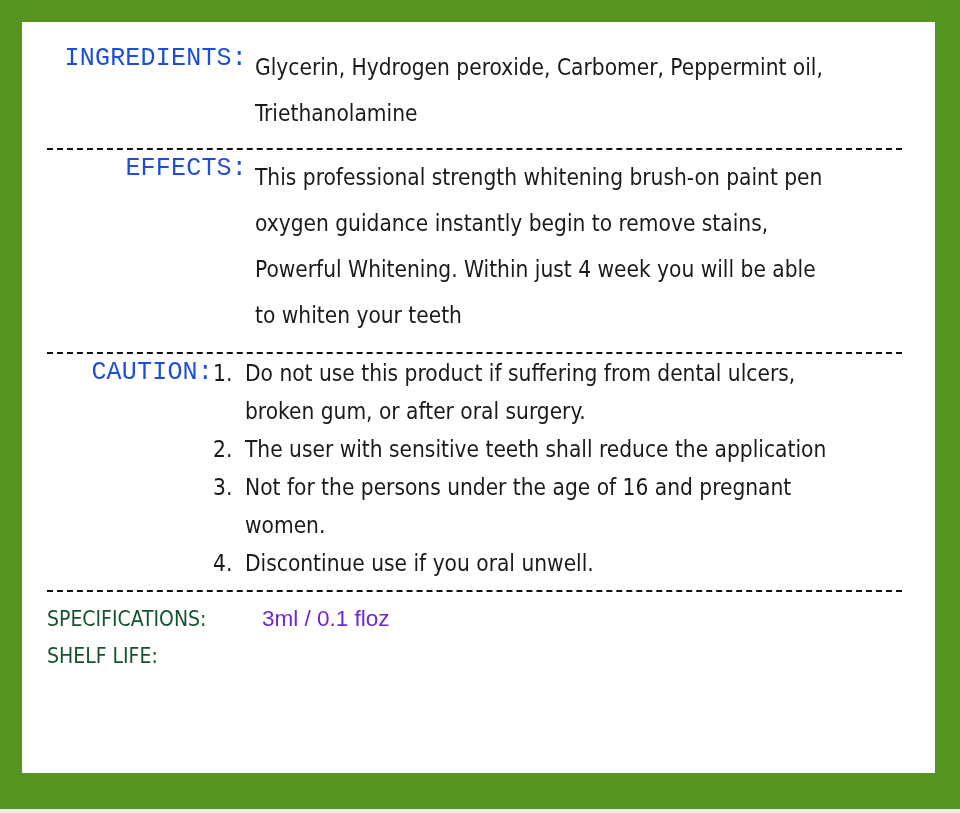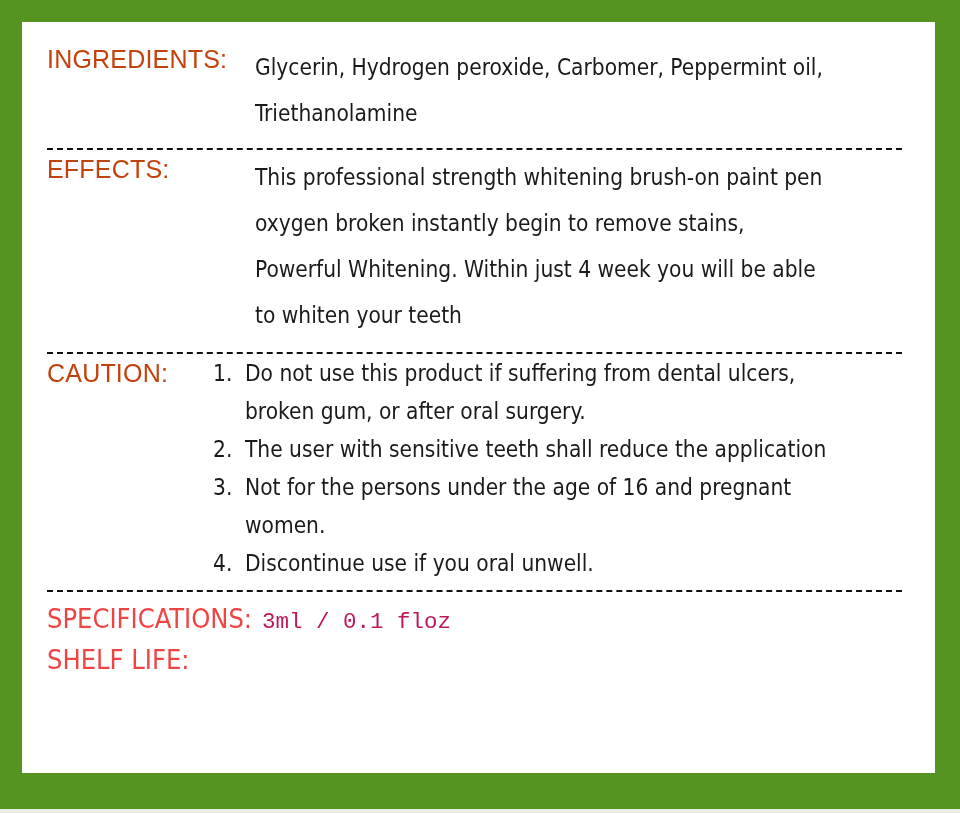--- a/index.html
+++ b/index.html
@@ -54,27 +54,28 @@
   .section {
     position: relative;
   }
   .section-row {
     display: flex;
     align-items: flex-start;
   }
   .section-label {
     flex: 0 0 auto;
     width: 200px;
-    font-family: Liberation Sans, sans-serif;
+    font-family: Liberation Mono, monospace;
     font-stretch: condensed;
     font-size: 25px;
     line-height: 38px;
-    color: #c2410c;
+    color: #1d4ed8;
     letter-spacing: 0.2px;
     white-space: nowrap;
+    text-align: right;
   }
   .section-body {
     flex: 1 1 auto;
     font-family: "DejaVu Sans Condensed", "Liberation Sans Narrow", "Liberation Sans", sans-serif;
     font-stretch: condensed;
     font-size: 22.5px;
     line-height: 38px;
     color: #1a1a1a;
   }
   .section-body p {
@@ -122,34 +123,34 @@
   
   .spec-block { margin-top: 8px; }
   .spec-row {
     display: flex;
     align-items: baseline;
   }
   .spec-label {
     flex: 0 0 auto;
     font-family: "DejaVu Sans Condensed", "Liberation Sans Narrow", "Liberation Sans", sans-serif;
     font-stretch: condensed;
-    font-size: 27px;
+    font-size: 21px;
     line-height: 37px;
-    color: #ef4444;
+    color: #14532d;
     white-space: nowrap;
   }
   .spec-row-specs .spec-label { width: 215px; }
   .spec-row-shelf .spec-label { width: 215px; }
   .spec-value {
     flex: 0 0 auto;
-    font-family: Liberation Mono, monospace;
+    font-family: Liberation Sans, sans-serif;
     font-stretch: condensed;
     font-size: 22.5px;
     line-height: 37px;
-    color: #be185d;
+    color: #6d28d9;
     white-space: nowrap;
   }
   .spec-row-shelf .spec-value { padding-left: 25px; }
 </style>
 </head>
 <body>
 
 <div class="label-card">
 
   <div class="panel">
@@ -165,21 +166,21 @@
         </div>
       </div>
 
       <div class="divider divider-a"></div>
 
       <div class="section effects">
         <div class="section-row">
           <div class="section-label">EFFECTS:</div>
           <div class="section-body">
             <p>This professional strength whitening brush-on paint pen</p>
-            <p>oxygen broken instantly begin to remove stains,</p>
+            <p>oxygen guidance instantly begin to remove stains,</p>
             <p>Powerful Whitening. Within just 4 week you will be able</p>
             <p>to whiten your teeth</p>
           </div>
         </div>
       </div>
 
       <div class="divider divider-b"></div>
 
       <div class="section caution">
         <div class="section-row">

